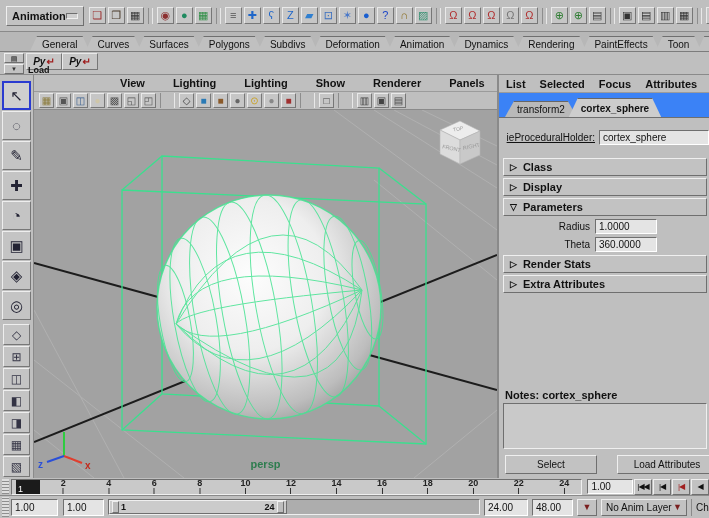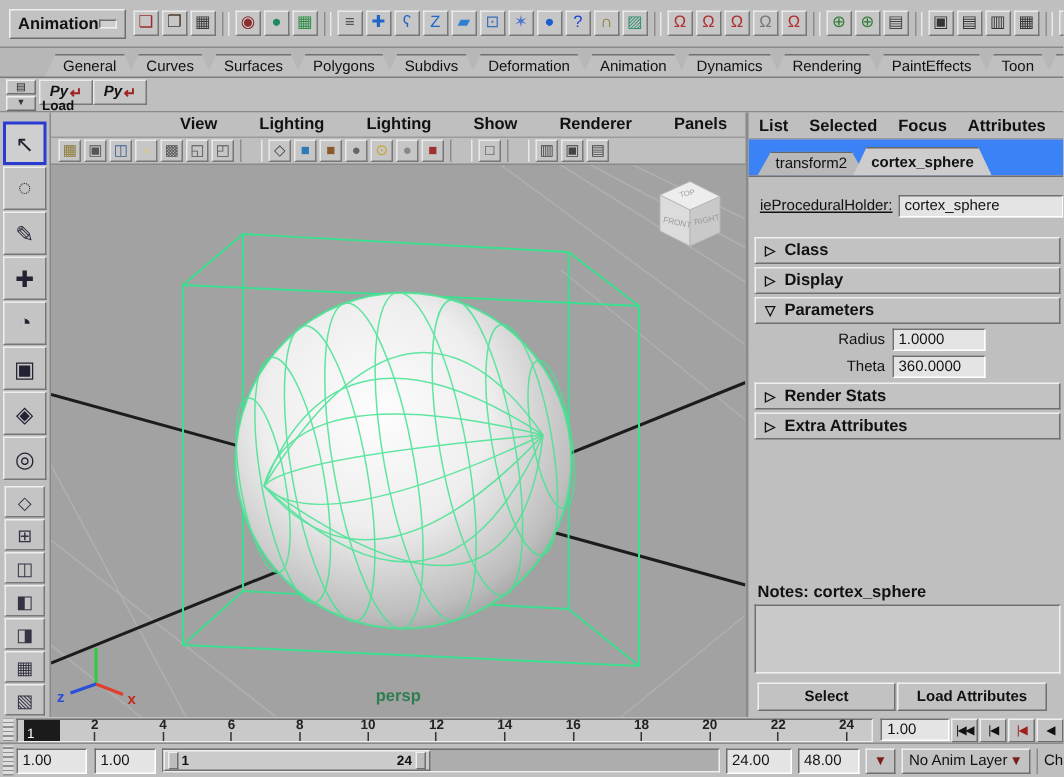--- a/index.html
+++ b/index.html
@@ -79,21 +79,21 @@
   .ae-fieldrow .lbl { width:104px; text-align:right; font-size:10px; padding-right:4px;text-decoration:underline; }
   .ae-fieldrow .field { width:110px; flex:none; }
   .section { height:18px; margin:1px 2px 1px 0; display:flex; align-items:center; font-weight:bold; font-size:11px; padding-left:6px; gap:6px; }
   .section .arr { font-size:9px; }
   .paramrow { display:flex; align-items:center; height:17px; margin:1px 0; }
   .paramrow .plbl { width:92px; text-align:right; font-size:10px; padding-right:5px; }
   .paramrow .field { width:62px; flex:none; }
   .ae-spacer { flex:1; }
   .notes-hdr { font-weight:bold; font-size:11px; margin:2px 0 2px 2px; }
   .notes-box { height:46px; margin-right:2px; background:#c9c9c9; }
-  .ae-btnrow { display:flex; margin:6px 0 2px 2px; gap:1px;font-weight:bold; }
+  .ae-btnrow { display:flex; margin:6px 0 2px 2px; gap:20px; }
   .ae-btn { height:19px; line-height:17px; text-align:center; font-size:10px; flex:none; }
   .ae-btn.b1 { width:92px; }
   .ae-btn.b2 { width:100px; }
 
   
   .timerow { position:absolute; left:0; top:478px; width:709px; height:17px; display:flex; align-items:center; background:#bfbfbf; }
   .timeslider { position:relative; height:16px; width:578px; background:#c9c9c9; border:1px solid; border-color:#6f6f6f #efefef #efefef #6f6f6f; }
   .curframe { position:absolute; left:4px; top:0; width:24px; height:14px; background:#1b1b1b; color:#fff;
               font-size:9px; display:flex; align-items:flex-end; padding-left:2px; }
   .tick { position:absolute; top:0; transform:translateX(-50%); text-align:center; font-size:9px; font-weight:bold; color:#222; }

